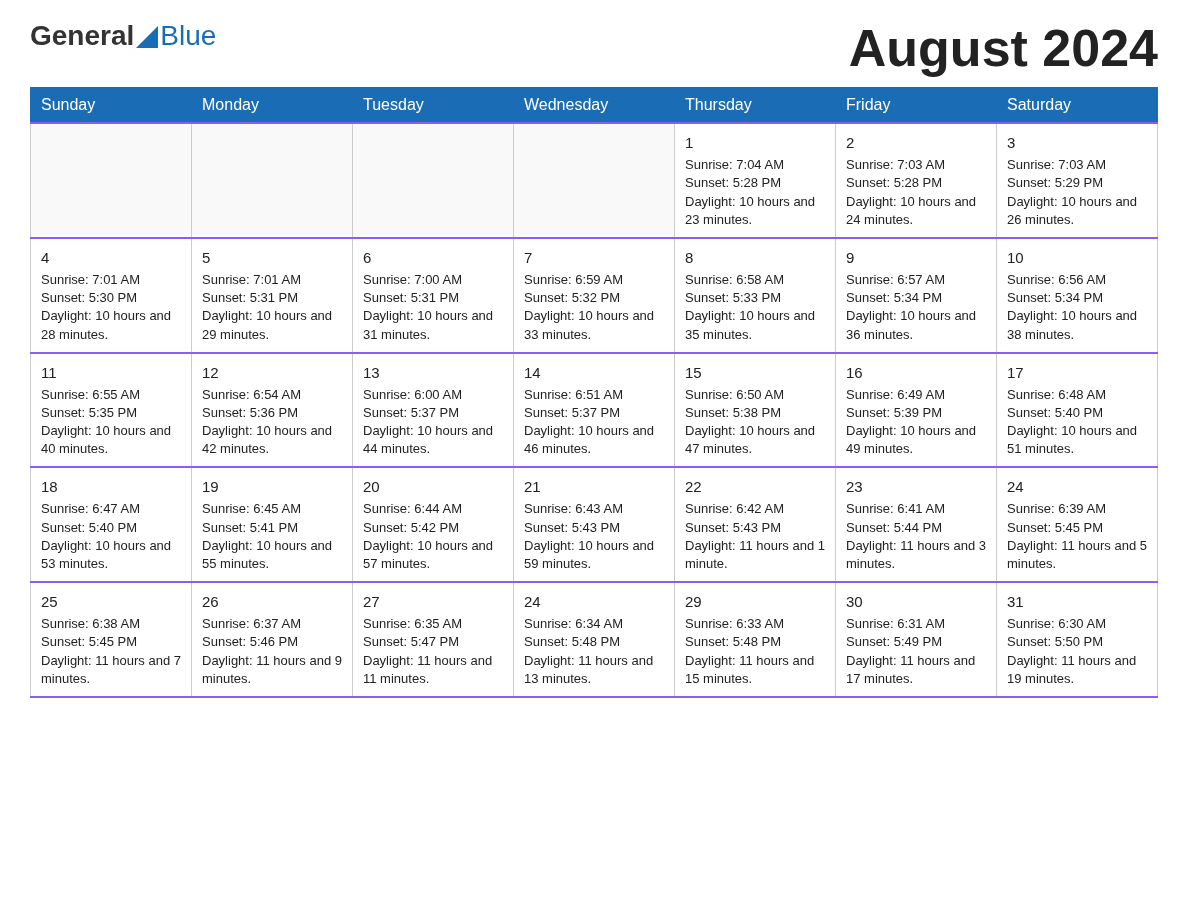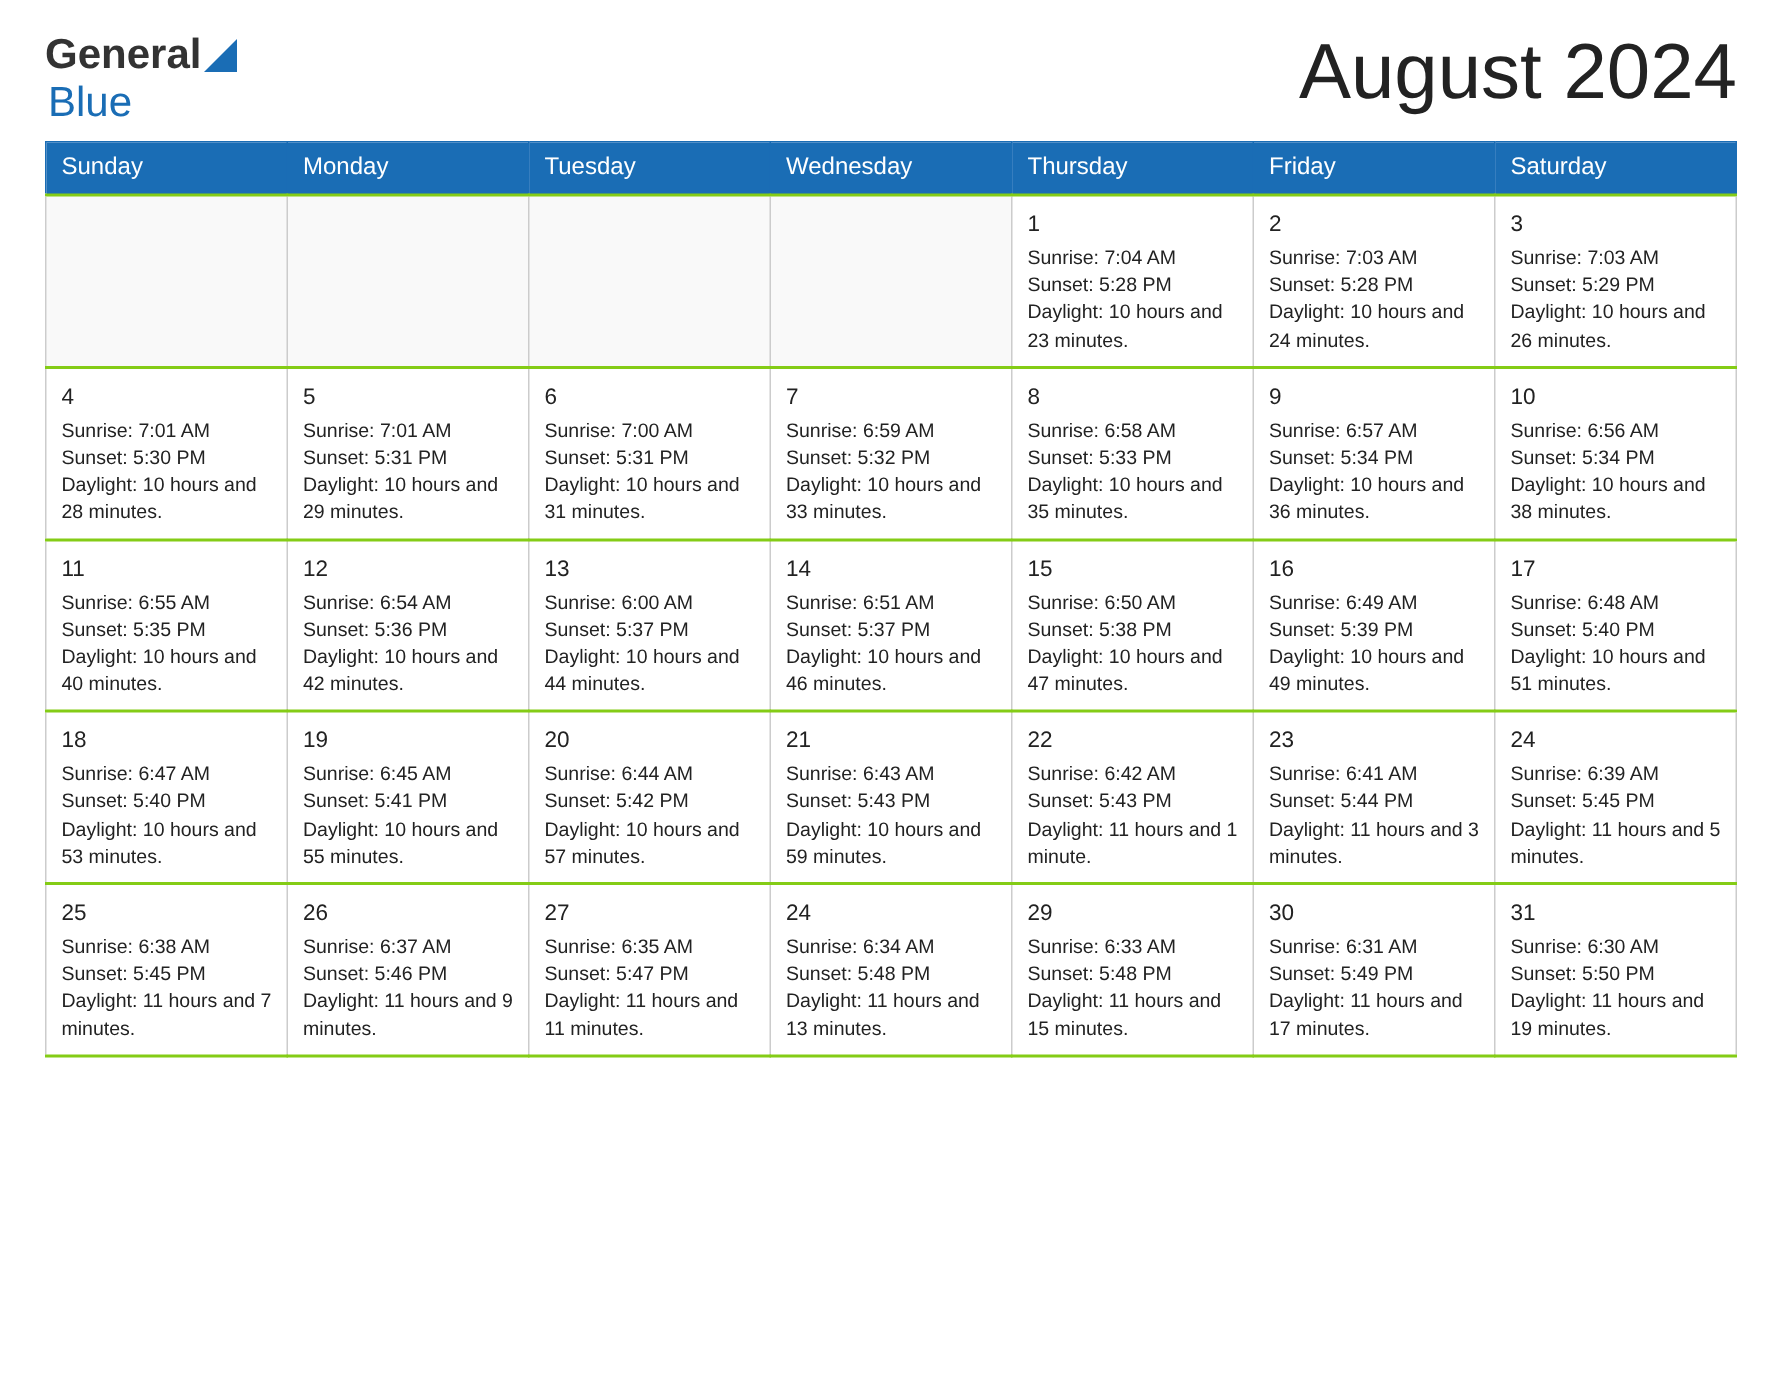--- a/index.html
+++ b/index.html
@@ -21,37 +21,37 @@
       font-weight: bold;
       color: #333;
     }
     .logo-text-blue {
       font-size: 28px;
       font-weight: normal;
       color: #1a6db5;
     }
     .logo-wrapper {
       display: flex;
-      flex-direction: column;
+      flex-direction: row;
     }
     .logo-row1 {
       display: flex;
       align-items: center;
     }
     .logo-row2 {
       display: flex;
       align-items: center;
       margin-left: 2px;
     }
     .title-section {
       text-align: right;
     }
     .month-title {
       font-size: 52px;
-      font-weight: normal;
+      font-weight: bold;
       color: #222;
       line-height: 1.1;
     }
     .location-title {
       font-size: 22px;
       color: #333;
       font-weight: normal;
     }
     .calendar {
       width: 100%;
@@ -71,21 +71,21 @@
       vertical-align: top;
       padding: 8px 10px;
       border: 1px solid #ccc;
       width: 14.28%;
       min-height: 90px;
       font-size: 13px;
       color: #222;
       line-height: 1.4;
     }
     .calendar tr {
-      border-bottom: 2px solid #84cc16;
+      border-bottom: 2px solid #8b5cf6;
     }
     .day-num {
       font-size: 15px;
       font-weight: normal;
       display: block;
       margin-bottom: 3px;
     }
     .cell-empty {
       background: #f9f9f9;
     }

